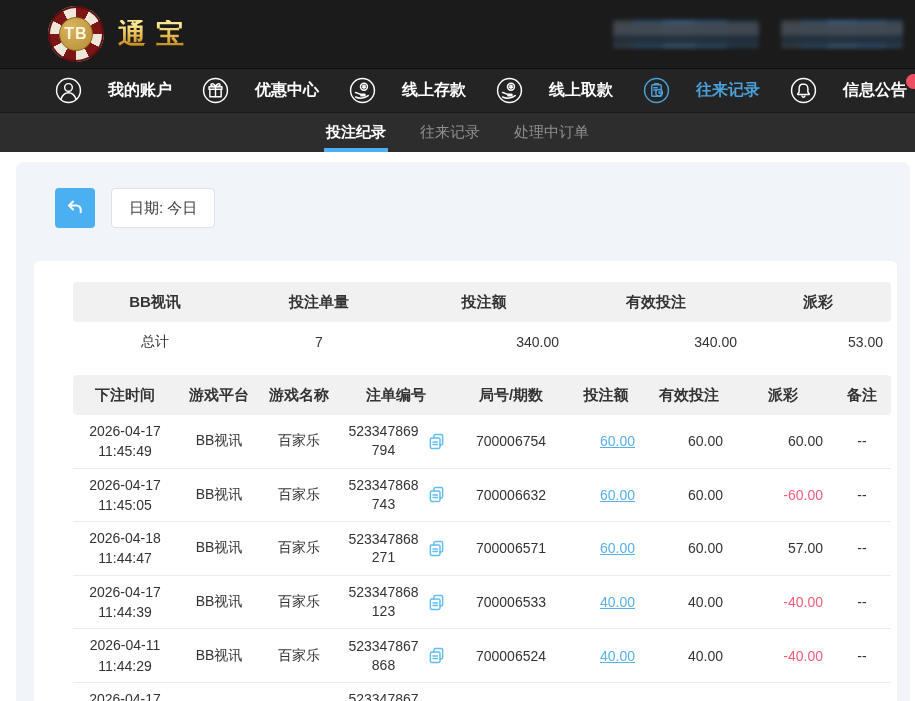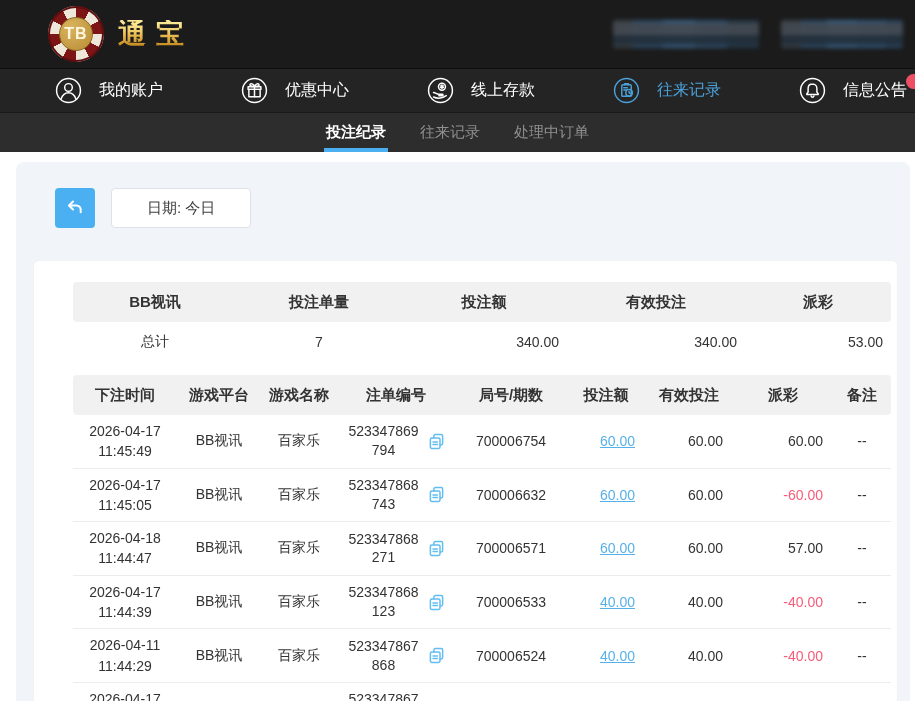--- a/index.html
+++ b/index.html
@@ -17,39 +17,39 @@
     background:linear-gradient(180deg,#fbe792 15%,#e9b94e 55%,#c68e24 90%); -webkit-background-clip:text; background-clip:text; color:transparent; line-height:1; }
   .masked-group { display:flex; gap:22px; align-items:center; padding-right:2px; }
   .masked { height:28px; border-radius:2px; filter:blur(2px); opacity:.95; }
   .masked-1 { width:146px; background:linear-gradient(180deg, rgba(0,0,0,0) 0 12%, rgba(70,76,84,.9) 12% 55%, rgba(35,48,60,.9) 55% 90%, rgba(0,0,0,0) 90%),
               linear-gradient(90deg,#3a4046 0 14%,#2e4d6a 14% 34%,#3a6388 34% 56%,#2f516f 56% 78%,#24394a 78%); }
   .masked-2 { width:122px; background:linear-gradient(180deg, rgba(0,0,0,0) 0 12%, rgba(70,76,84,.9) 12% 55%, rgba(35,48,60,.9) 55% 90%, rgba(0,0,0,0) 90%),
               linear-gradient(90deg,#3a4046 0 16%,#2e4d6a 16% 38%,#3a6388 38% 62%,#31577a 62% 86%,#2a4660 86%); }
 
   
   .mainnav { height:44px; background:#242424; border-top:1px solid #0e0e0e; display:flex; align-items:center; justify-content:space-between; padding:0 8px 0 55px; position:relative; }
-  .nav-item { display:flex; align-items:center; gap:17px; color:#fff; font-size:16px; font-weight:400; cursor:pointer; white-space:nowrap; }
+  .nav-item { display:flex; align-items:center; gap:26px; color:#fff; font-size:16px; font-weight:700; cursor:pointer; white-space:nowrap; }
   .nav-item.active { color:#4aa0d8; }
   .nav-ico { display:flex; align-items:center; }
   .nav-ico svg { display:block; }
   .nav-badge { position:absolute; right:0; top:5px; width:9px; height:15px; background:#ef4f65; border-radius:8px 0 0 8px; }
 
   
   .subnav { height:40px; background:#2d2d2d; border-top:1px solid #1a1a1a; display:flex; justify-content:center; align-items:stretch; gap:30px; }
   .tab { position:relative; display:flex; align-items:center; font-size:15px; color:#8f8f8f; font-weight:500; cursor:pointer; padding:0 2px; }
   .tab.active { color:#fff; font-weight:600; }
   .tab .underline { position:absolute; left:0; right:0; bottom:0; height:4px; background:#4bb0f2; display:none; }
   .tab.active .underline { display:block; }
 
   
   .page { background:#fff; height:549px; }
   .panel { margin:10px 5px 0 16px; height:539px; background:#f1f5fa; border-radius:8px 8px 0 0; overflow:hidden; }
   .toolbar { padding:26px 0 0 39px; display:flex; align-items:center; }
   .back-btn { width:40px; height:40px; border:none; border-radius:4px; background:#4bb0f2; cursor:pointer; display:flex; align-items:center; justify-content:center; }
-  .date-btn { margin-left:16px; height:40px; padding:0 35px; background:#fff; border:1px solid #dde1e8; border-radius:4px; font-size:15px; color:#3c3c3c; cursor:pointer; font-family:inherit; }
+  .date-btn { margin-left:16px; height:40px; padding:0 17px; background:#fff; border:1px solid #dde1e8; border-radius:4px; font-size:15px; color:#3c3c3c; cursor:pointer; font-family:inherit; }
 
   .card { margin:32px 0 0 17px; width:865px; min-height:480px; background:#fff; border-radius:6px; border:1px solid #f0f2f5; padding:21px 8px 30px 39px; }
 
   table { border-collapse:collapse; table-layout:fixed; width:818px; font-size:14px; color:#333; }
   thead th { background:#f1f1f1; height:40px; font-weight:600; font-size:15px; text-align:center; color:#333; }
   thead th:first-child { border-radius:4px 0 0 4px; }
   thead th:last-child  { border-radius:0 4px 4px 0; }
 
   
   .summary td { height:40px; text-align:center; }
@@ -114,20 +114,32 @@
         <span class="nav-ico">
           <svg width="27" height="27" viewBox="0 0 24 24" fill="none" stroke="currentColor" stroke-width="1.3" stroke-linecap="round" stroke-linejoin="round">
             <circle cx="12" cy="12" r="10.6"></circle>
             <circle cx="13.3" cy="8.7" r="3.1"></circle>
             <path d="M13.3 7.1v3.2M12 7.9h2.6M12 9.4h2.6"></path>
             <path d="M5.8 13.8c1.8.2 2.9 1.6 4.6 1.6h3.2c.9 0 .9 1.3 0 1.3h-3.1"></path>
             <path d="M5.8 17.8c2 .9 4.1 1.2 6 .9 1.7-.3 3.4-1 5.3-2.2"></path>
           </svg>
         </span>
         <span>线上存款</span>
+      </div>
+      <div class="nav-item">
+        <span class="nav-ico">
+          <svg width="27" height="27" viewBox="0 0 24 24" fill="none" stroke="currentColor" stroke-width="1.3" stroke-linecap="round" stroke-linejoin="round">
+            <circle cx="12" cy="12" r="10.6"></circle>
+            <circle cx="13.3" cy="8.7" r="3.1"></circle>
+            <path d="M13.3 7.1v3.2M12 7.9h2.6M12 9.4h2.6"></path>
+            <path d="M5.8 13.8c1.8.2 2.9 1.6 4.6 1.6h3.2c.9 0 .9 1.3 0 1.3h-3.1"></path>
+            <path d="M5.8 17.8c2 .9 4.1 1.2 6 .9 1.7-.3 3.4-1 5.3-2.2"></path>
+          </svg>
+        </span>
+        <span>线上取款</span>
       </div>
       <div class="nav-item active">
         <span class="nav-ico">
           <svg width="27" height="27" viewBox="0 0 24 24" fill="none" stroke="currentColor" stroke-width="1.3" stroke-linecap="round" stroke-linejoin="round">
             <circle cx="12" cy="12" r="10.6"></circle>
             <rect x="7.8" y="6.8" width="8.4" height="10.4" rx="1"></rect>
             <path d="M10.3 6.8v-.9h3.4v.9"></path>
             <path d="M9.6 9.6h3.2M9.6 11.6h2.2"></path>
             <circle cx="14.3" cy="13.9" r="2.9"></circle>
             <path d="M14.3 12.7v1.3l1 .6"></path>

